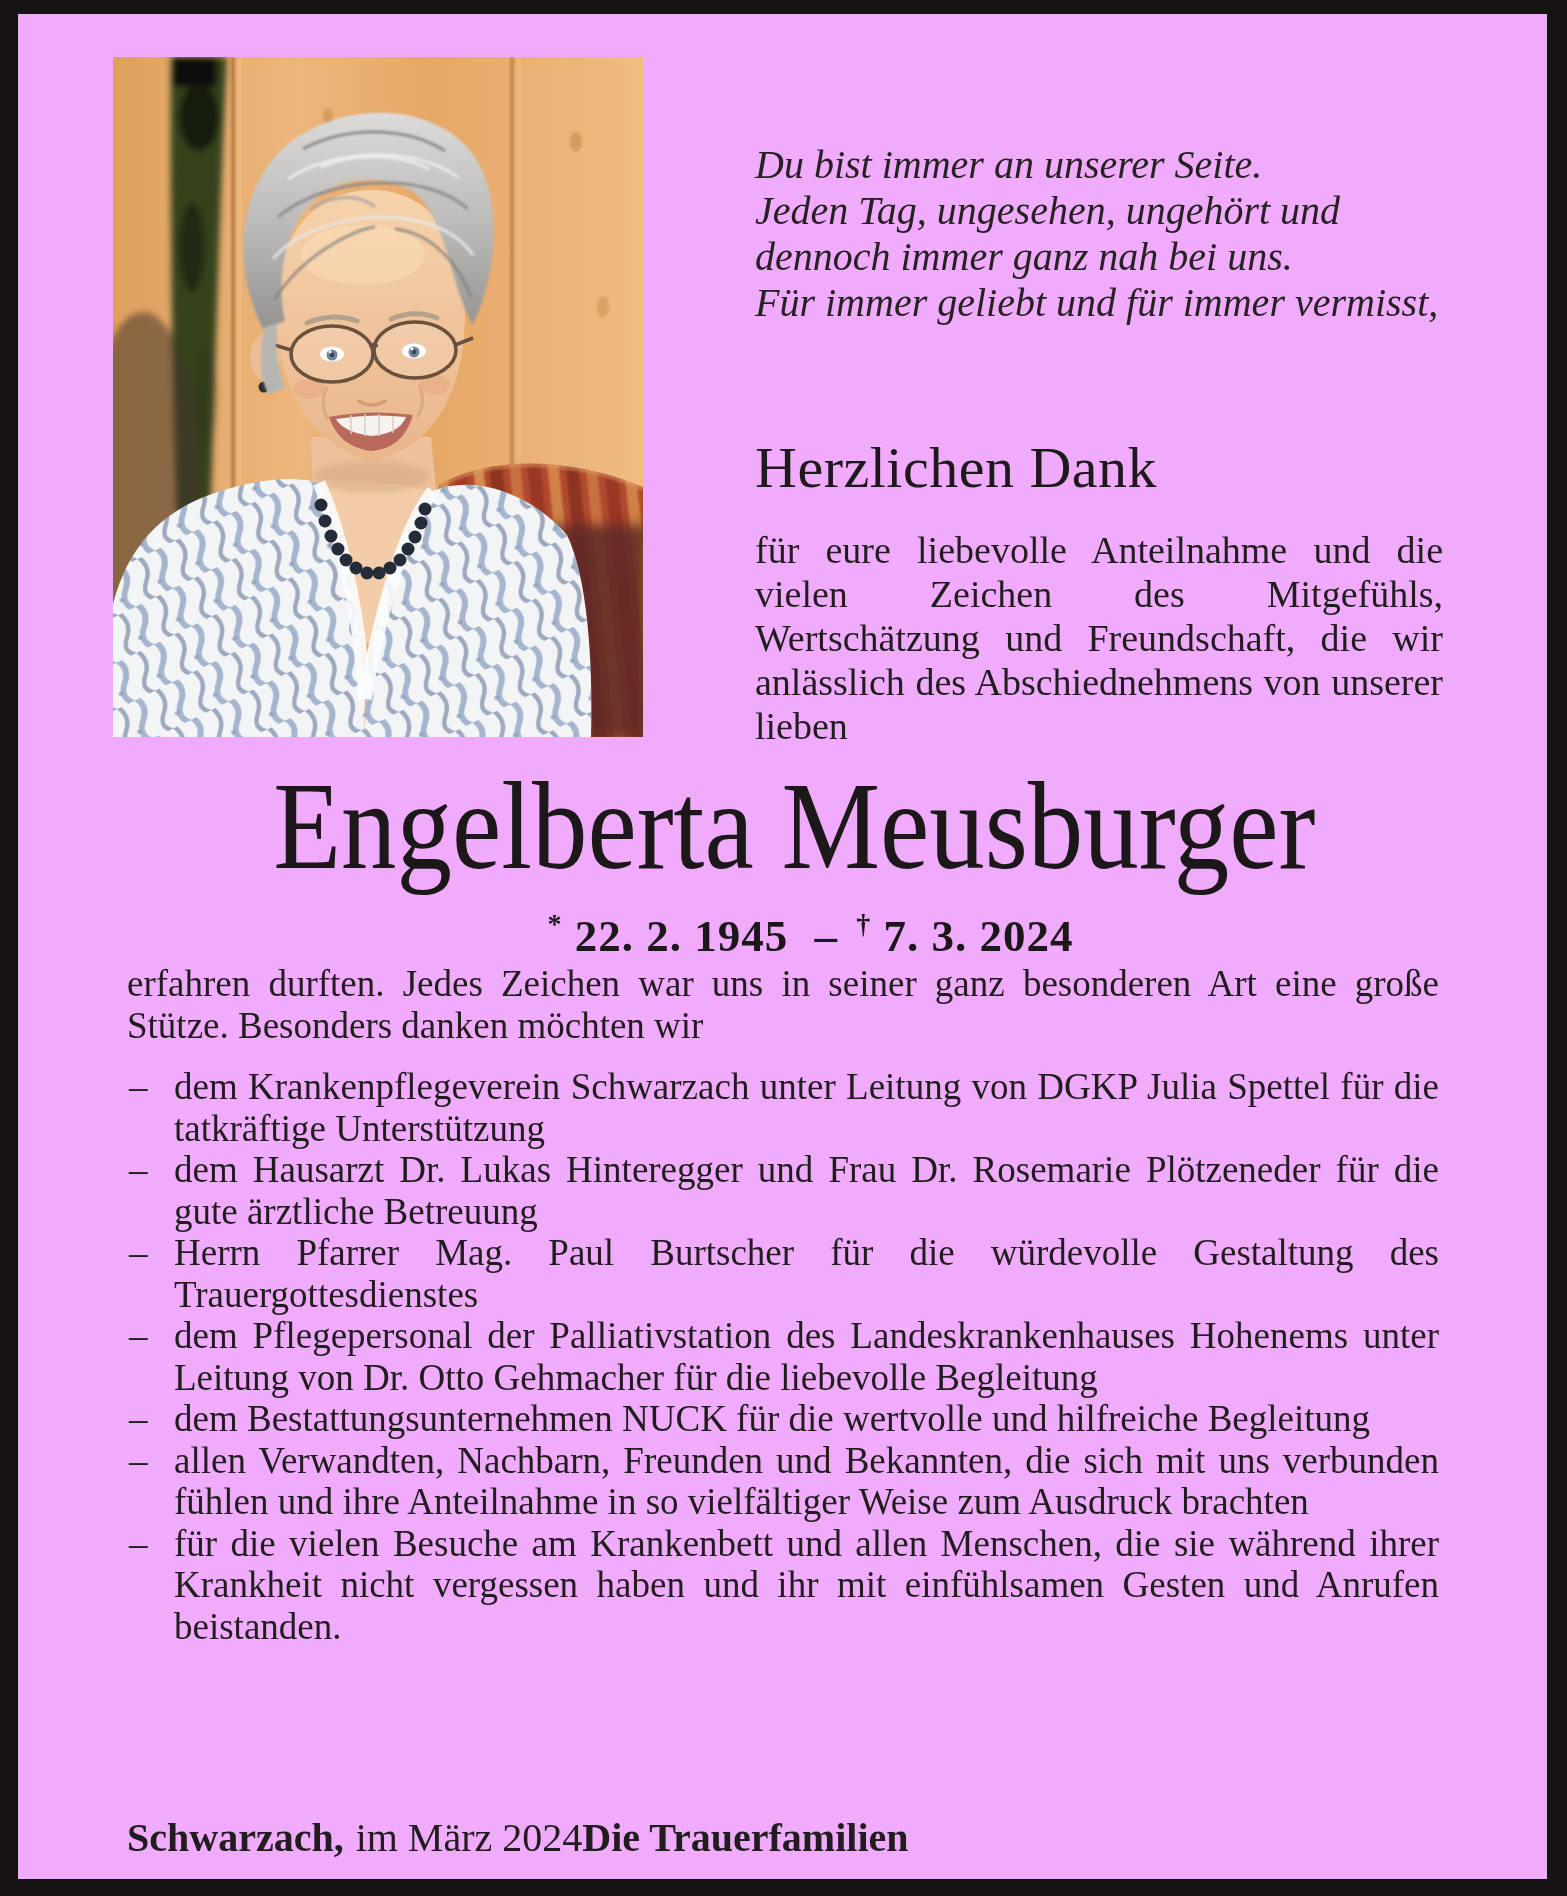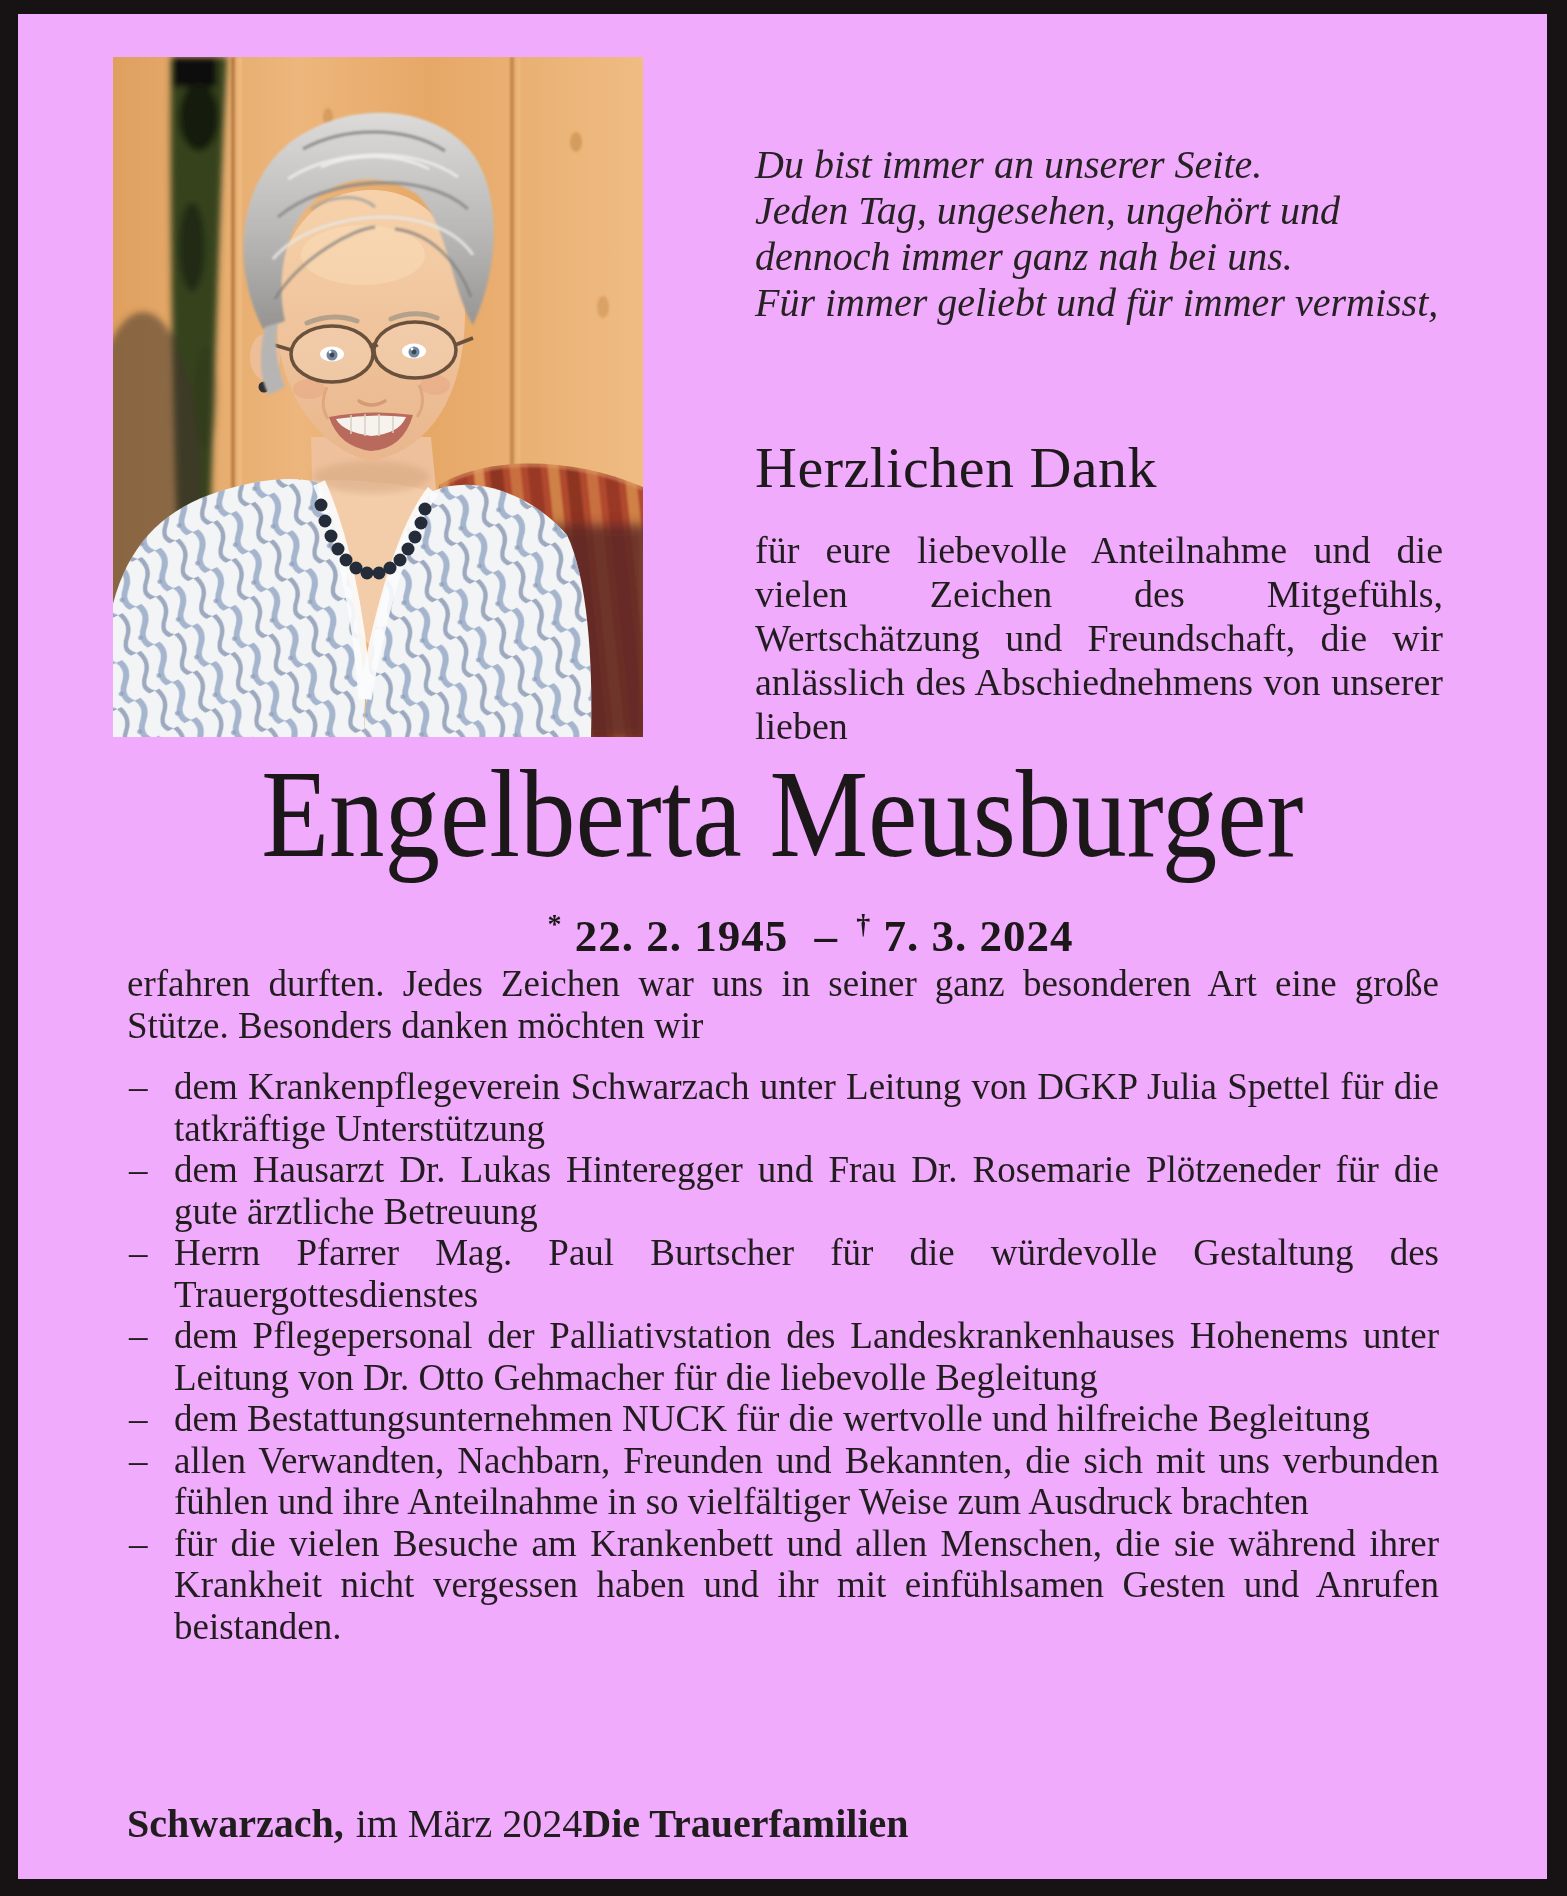--- a/index.html
+++ b/index.html
@@ -51,21 +51,21 @@
     font-size: 38px;
     line-height: 44px;
     text-align: justify;
     text-justify: inter-word;
   }
 
   .deceased-name {
     position: absolute;
     left: 0; top: 736px;
     width: 1529px;
-    margin: 0;
+    margin: 12px;
     text-align: center;
     font-size: 118px;
     font-weight: 400;
     line-height: 1.1;
     color: #1c1819;
   }
   .deceased-name span { display: inline-block; transform: scale(0.94, 1.06); }
 
   .dates {
     position: absolute;
@@ -120,21 +120,21 @@
     position: absolute;
     left: 109px; top: 1786px;
     width: 1312px;
     display: flex;
     justify-content: flex-start;
     align-items: baseline;
     font-size: 40px;
   }
   .footer .place { font-weight: 700; }
   .footer .date { font-weight: 400; margin-left: 12px; }
-  .footer .signature { font-weight: 700; }
+  .footer .signature { font-weight: 700; margin-top: 14px; }
 </style>
 </head>
 <body>
 
 <div class="page">
   <div class="sheet">
 
     <div class="photo" role="img" aria-label="Portrait einer lächelnden älteren Frau mit kurzem grauem Haar und Brille, blau-weiß gemusterter Bluse und dunkler Perlenkette vor einer Holzwand">
       <svg viewBox="0 0 530 680" preserveAspectRatio="none">
         <defs>

